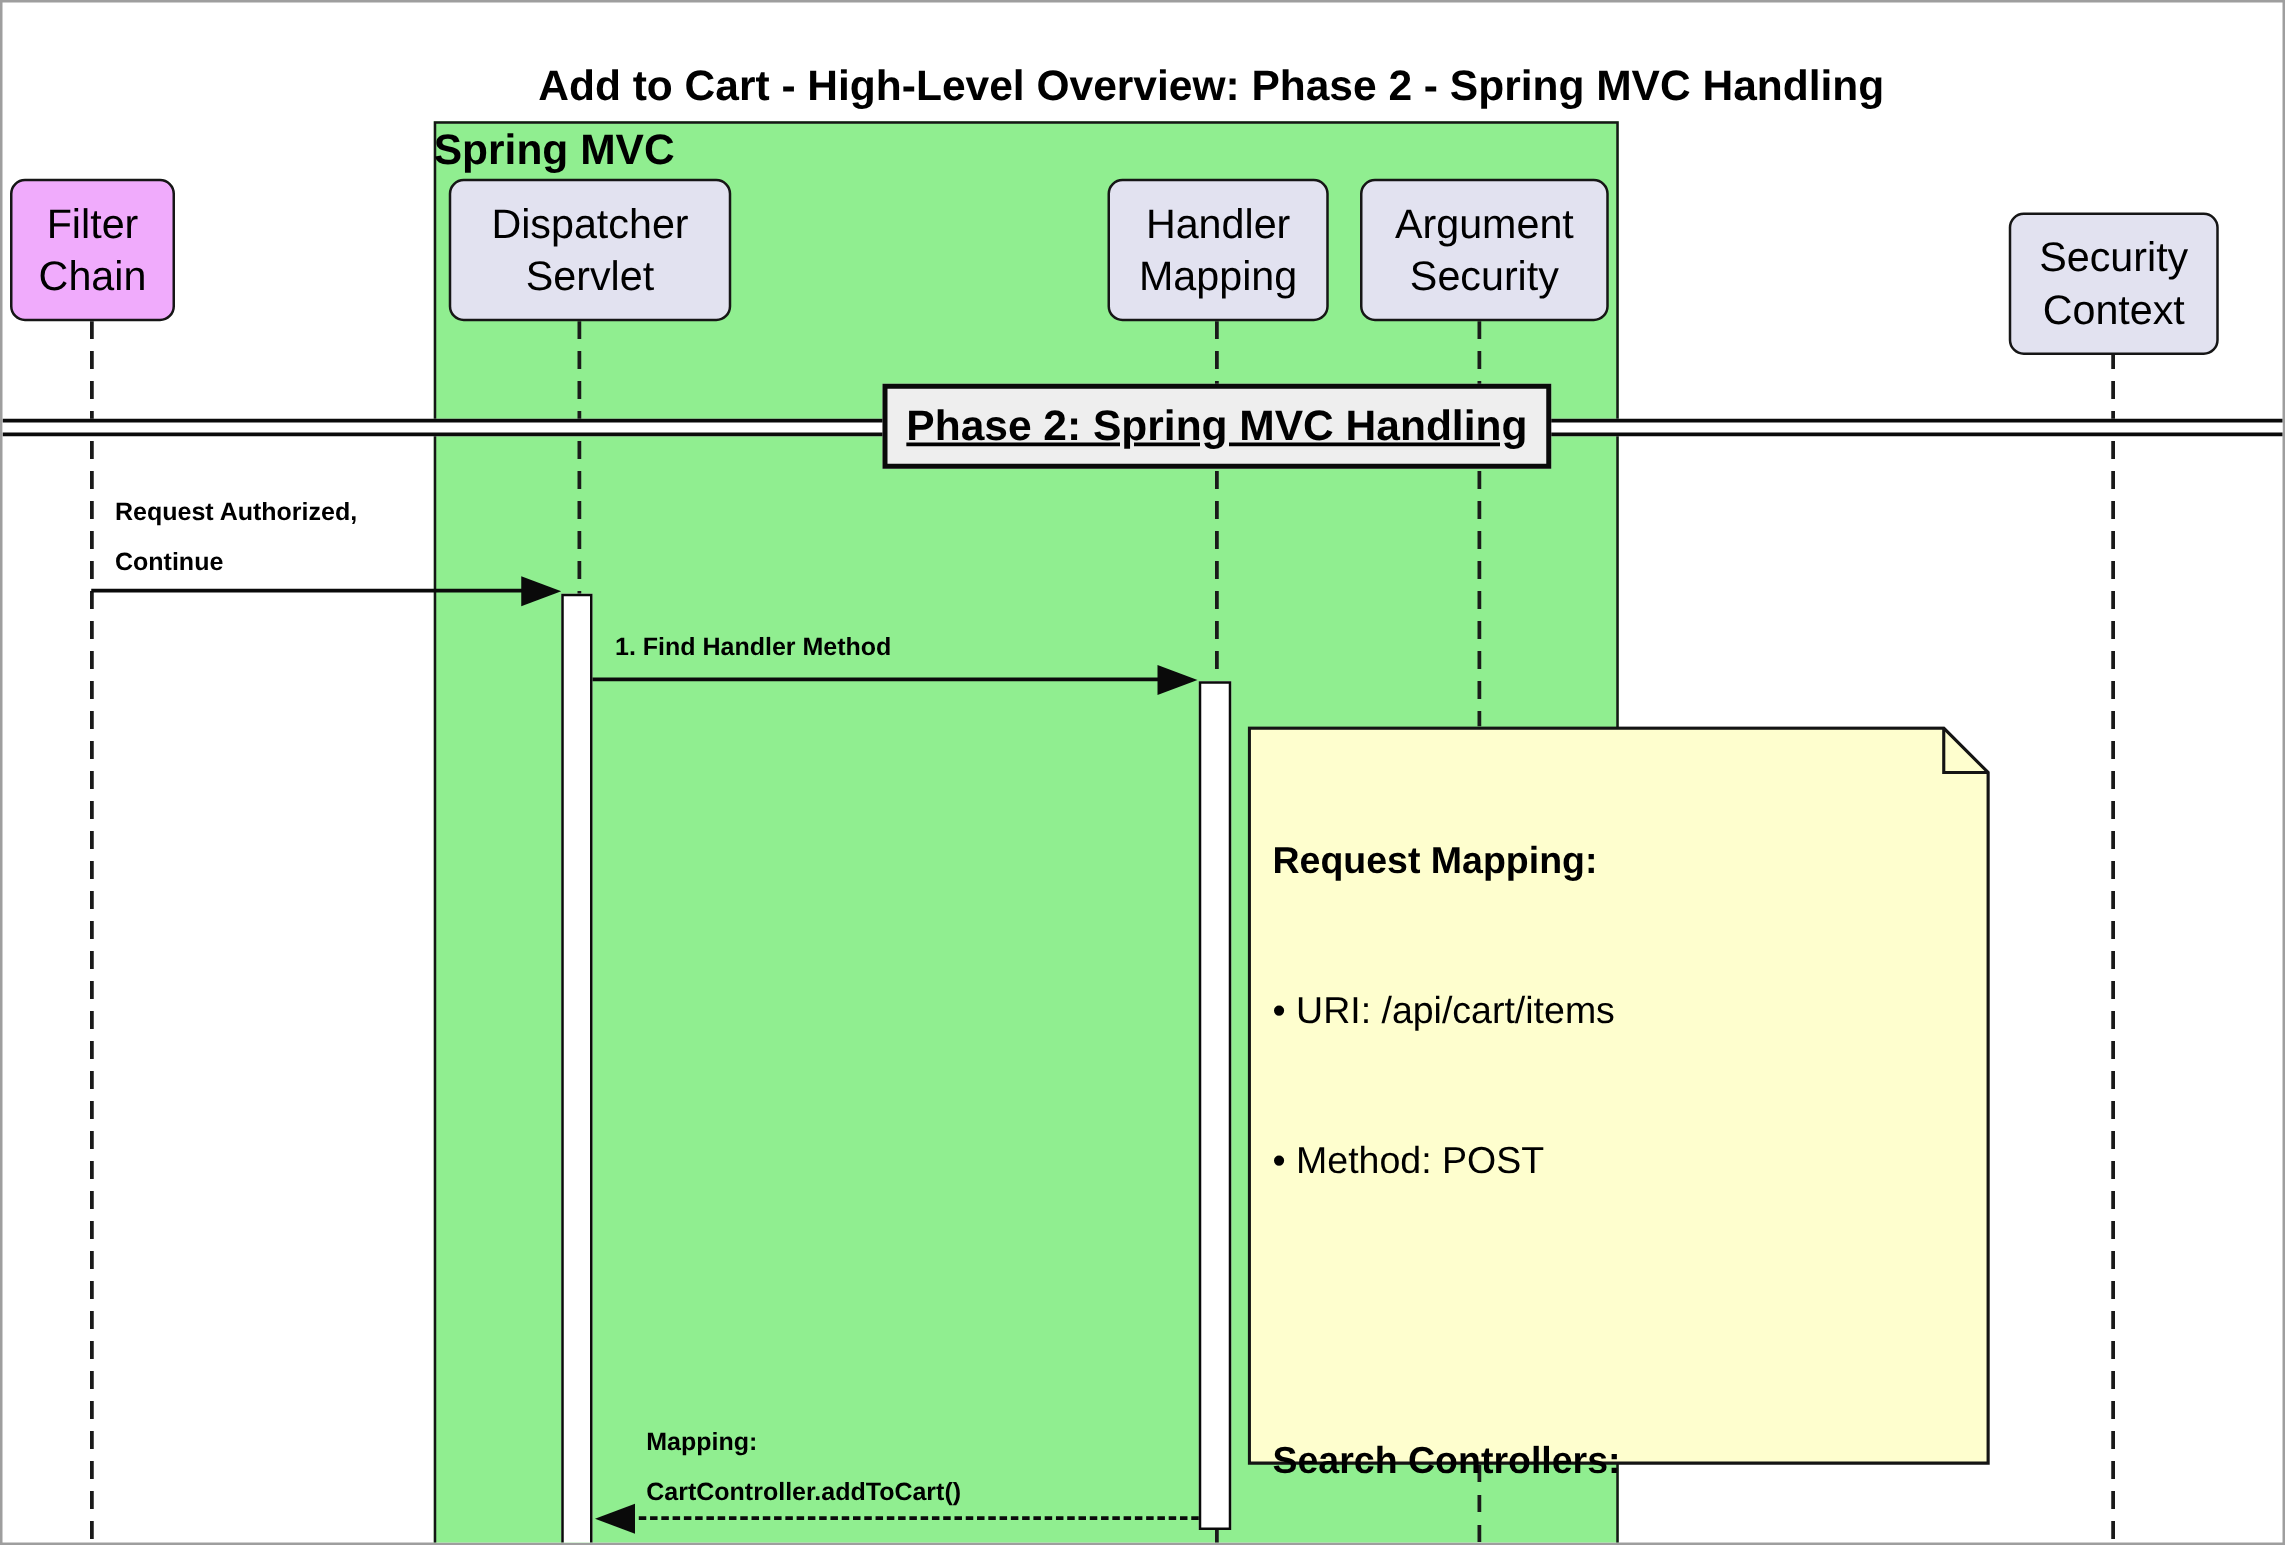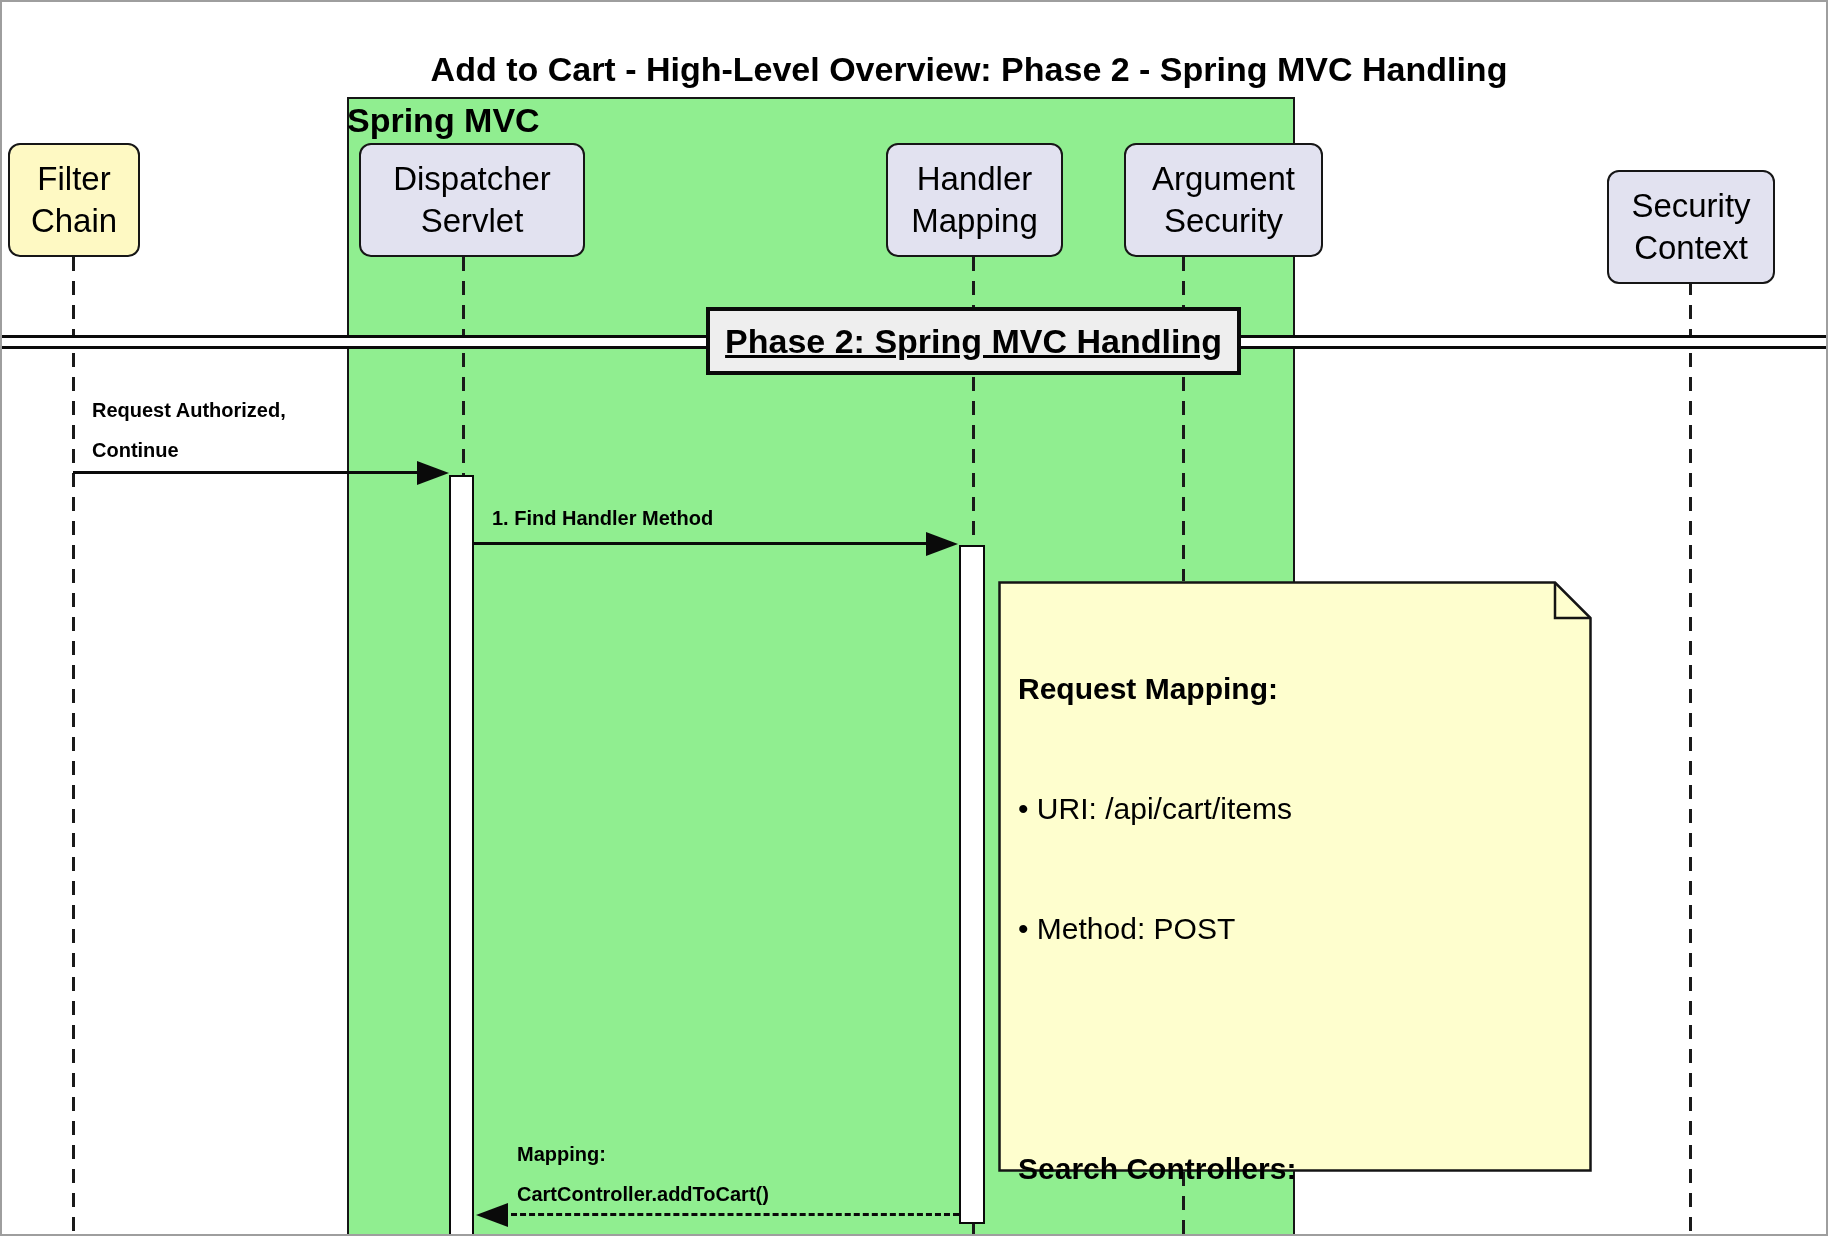--- a/index.html
+++ b/index.html
@@ -82,33 +82,33 @@
   <div class="abs lifeline" style="left:970px;top:1222px;height:11px;"></div>
   <div class="abs lifeline" style="left:1180px;top:255px;height:324px;"></div>
   <div class="abs lifeline" style="left:1180px;top:1170px;height:63px;"></div>
   <div class="abs lifeline" style="left:1687px;top:255px;height:978px;"></div>
 
   <div class="abs divider-strip"></div>
   <div class="abs divider-box" style="background-color: rgb(238, 238, 238);">
     <span>Phase 2: Spring MVC Handling</span>
   </div>
 
-  <div class="abs participant" style="left: 6px; width: 132px; background-color: #fef9c3;">
+  <div class="abs participant" style="left: 6px; width: 132px; background-color: #f0abfc;">
     <span>Filter</span>
     <span>Chain</span>
   </div>
   <div class="abs participant" style="left: 357px; width: 226px; background-color: rgb(226, 226, 240);">
     <span>Dispatcher</span>
     <span>Servlet</span>
   </div>
   <div class="abs participant" style="left: 884px; width: 177px; background-color: rgb(226, 226, 240);">
     <span>Handler</span>
     <span>Mapping</span>
   </div>
-  <div class="abs participant" style="left: 1086px; width: 199px; background-color: rgb(226, 226, 240); margin-left: 36px;">
+  <div class="abs participant" style="left: 1086px; width: 199px; background-color: rgb(226, 226, 240);">
     <span>Argument</span>
     <span>Security</span>
   </div>
   <div class="abs participant" style="left: 1605px; width: 168px; background-color: rgb(226, 226, 240); margin-top: 27px;">
     <span>Security</span>
     <span>Context</span>
   </div>
 
   <div class="abs activation" style="left:447px;top:473px;height:763px;"></div>
   <div class="abs activation" style="left:957px;top:543px;height:679px;width:26px;"></div>

